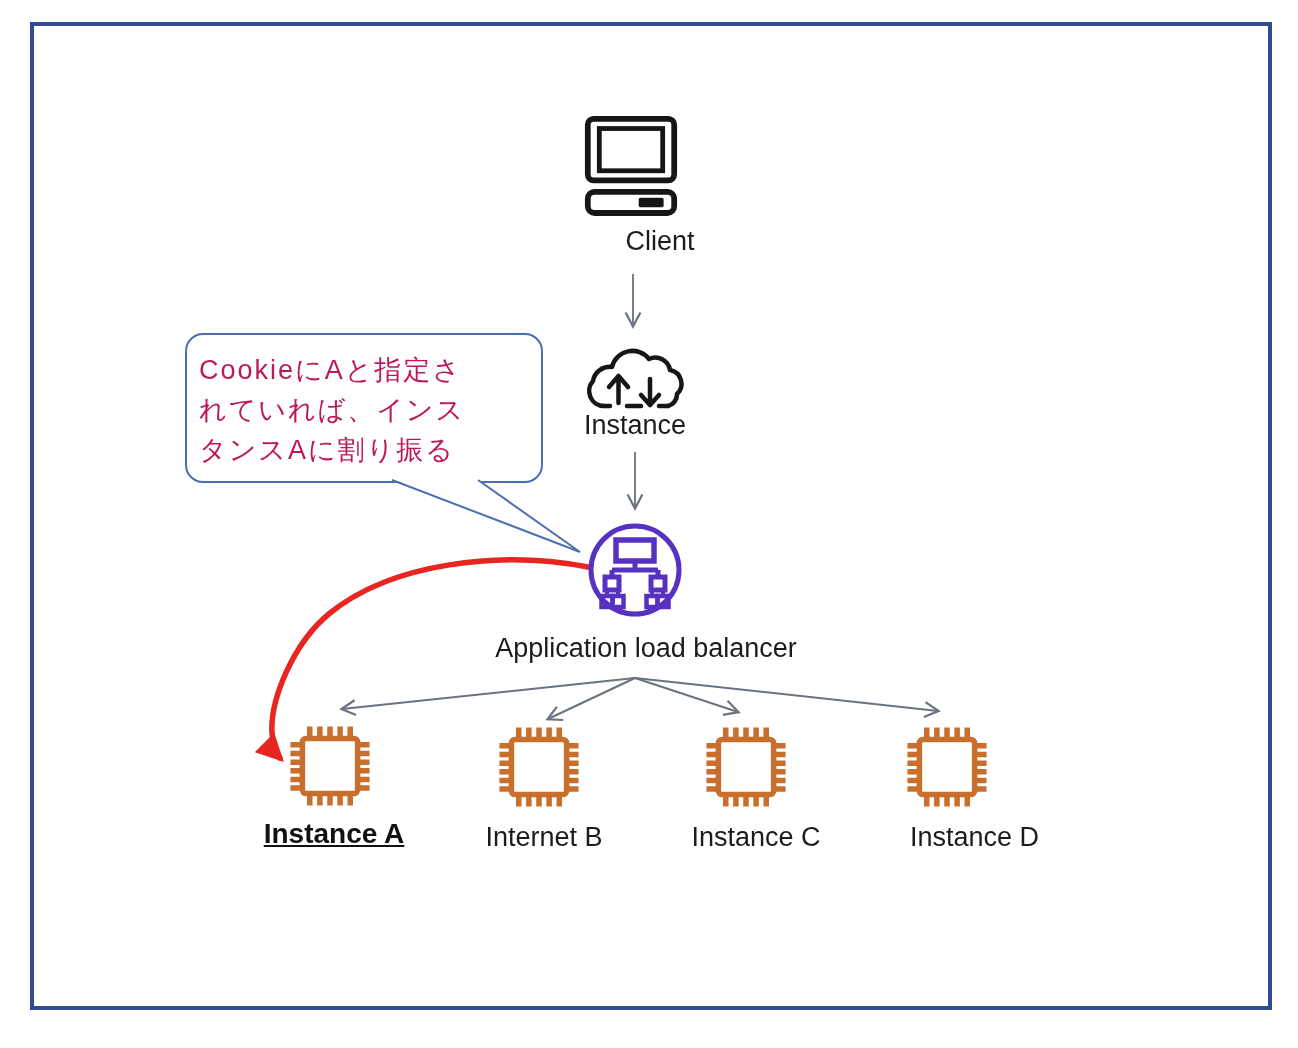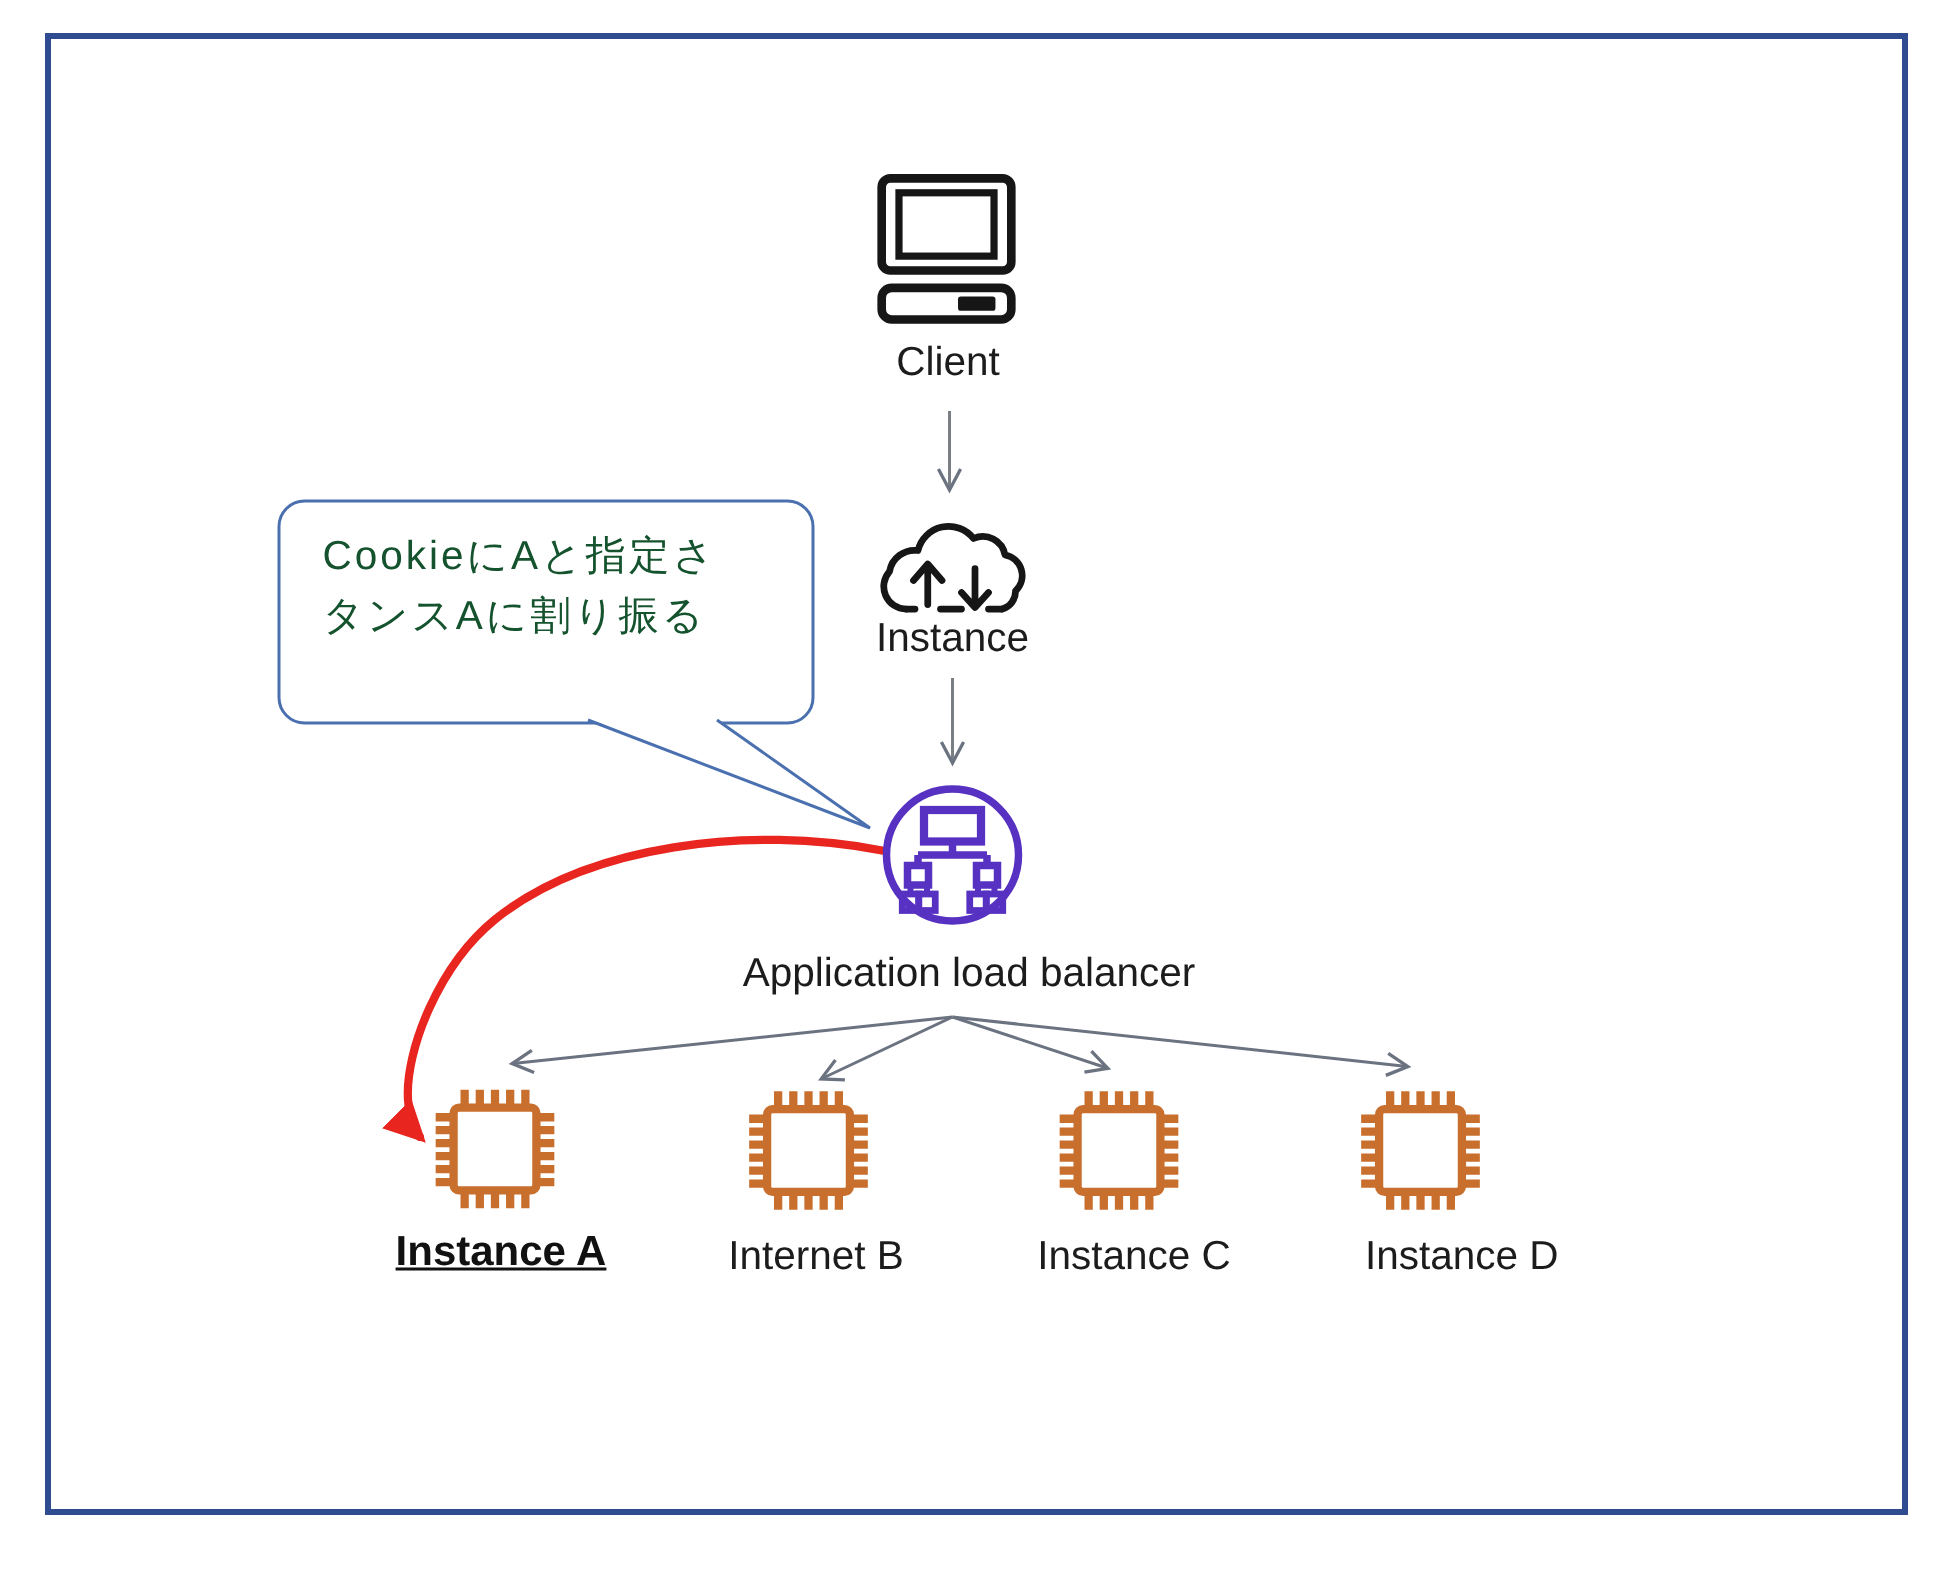--- a/index.html
+++ b/index.html
@@ -3,41 +3,41 @@
 <meta charset="utf-8">
 <style>
   html,body{margin:0;padding:0;background:#ffffff;}
   body{font-family:"Liberation Sans","DejaVu Sans",sans-serif;color:#1c1c1c;}
   .stage{position:relative;width:1298px;height:1048px;background:#ffffff;overflow:hidden;}
   .frame{position:absolute;left:30px;top:22px;width:1234px;height:980px;border:4px solid #2E4C8F;background:#ffffff;}
   .abs{position:absolute;}
   .label{position:absolute;text-align:center;font-size:27px;color:#1c1c1c;white-space:nowrap;z-index:3;}
   .label.bold{font-weight:700;font-size:28px;color:#111;}
   .callout{position:absolute;left:185px;top:333px;width:358px;height:150px;border:2px solid #4A70B0;border-radius:18px;background:#ffffff;z-index:1;box-sizing:border-box;}
-  .callout-text{padding:15px 18px 0 28px;font-size:27px;line-height:40px;letter-spacing:2px;color:#14532d;}
+  .callout-text{padding:15px 18px 0 12px;font-size:27px;line-height:40px;letter-spacing:2px;color:#be185d;}
   .callout-text div{white-space:nowrap;}
   svg{display:block;}
   .overlay{position:absolute;left:0;top:0;z-index:2;pointer-events:none;}
   .icon{z-index:3;}
 </style>
 </head>
 <body>
 
 <div class="stage">
   <div class="frame"></div>
 
   <svg class="abs icon" style="left:583px;top:114px;" width="96" height="102" viewBox="0 0 100 106">
     <g fill="none" stroke="#161616" stroke-width="6">
       <rect x="5" y="5" width="90" height="64" rx="6"></rect>
       <rect x="17" y="15" width="66" height="44" stroke-width="5"></rect>
       <rect x="5" y="81" width="90" height="22" rx="7"></rect>
     </g>
     <rect x="58" y="87" width="26" height="10" rx="2" fill="#161616"></rect>
   </svg>
-  <div class="label" style="left:532px;top:226px;width:200px;">Client</div>
+  <div class="label" style="left:560px;top:226px;width:200px;">Client</div>
 
   <svg class="abs icon" style="left:580px;top:342px;" width="110" height="80" viewBox="0 0 110 80">
     <g fill="none" stroke="#161616" stroke-width="4.5" stroke-linecap="round" stroke-linejoin="round">
       <path d="M 24 64 A 15 15 0 0 1 13 39 A 17 17 0 0 1 32 25 A 21 21 0 0 1 69 17 A 15 15 0 0 1 90 28 A 14 14 0 0 1 97 52 A 12 12 0 0 1 88 64"></path>
       <path d="M 24 64 L 30 64 M 47 64 L 61 64 M 79 64 L 88 64"></path>
       <path d="M 38.5 61 L 38.5 36 M 29 45 L 38.5 34 L 48 45"></path>
       <path d="M 70 37 L 70 61 M 61 53 L 70 63 L 79 53"></path>
     </g>
   </svg>
   <div class="label" style="left:535px;top:410px;width:200px;">Instance</div>
@@ -54,20 +54,21 @@
       <rect x="27.5" y="76" width="11" height="11" stroke-width="4.5"></rect>
       <rect x="61.5" y="76" width="11" height="11" stroke-width="4.5"></rect>
       <rect x="72.5" y="76" width="11" height="11" stroke-width="4.5"></rect>
     </g>
   </svg>
   <div class="label" style="left:446px;top:633px;width:400px;">Application load balancer</div>
 
   <div class="callout">
     <div class="callout-text">
       <div>CookieにAと指定さ</div>
+      <div>れていれば、インス</div>
       <div>タンスAに割り振る</div>
     </div>
   </div>
 
   <svg class="abs icon" style="left:284px;top:720px;" width="92" height="92" viewBox="0 0 100 100">
     <g fill="none" stroke="#C96F2D" stroke-width="6">
       <rect x="20" y="20" width="60" height="60" rx="4"></rect>
       <path d="M28 7V20 M39 7V20 M50 7V20 M61 7V20 M72 7V20"></path>
       <path d="M28 80V93 M39 80V93 M50 80V93 M61 80V93 M72 80V93"></path>
       <path d="M7 27H20 M7 36.4H20 M7 45.8H20 M7 55.2H20 M7 64.6H20 M7 74H20"></path>

